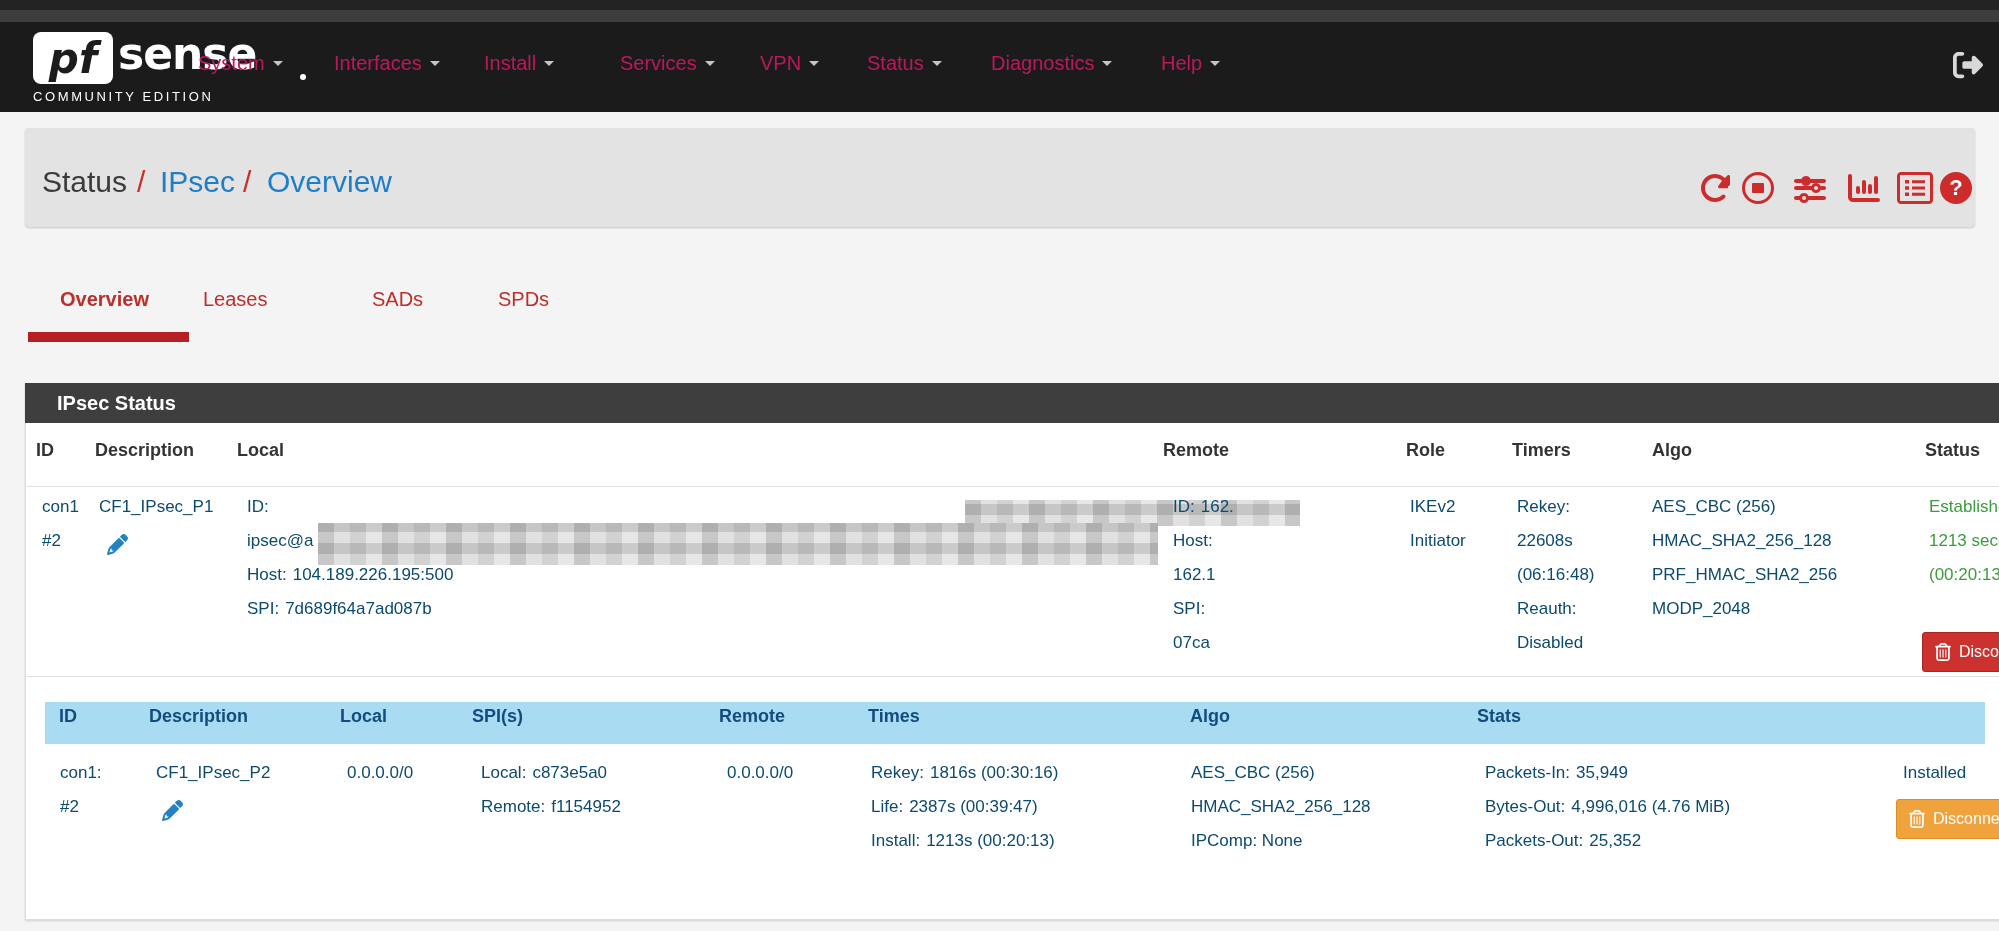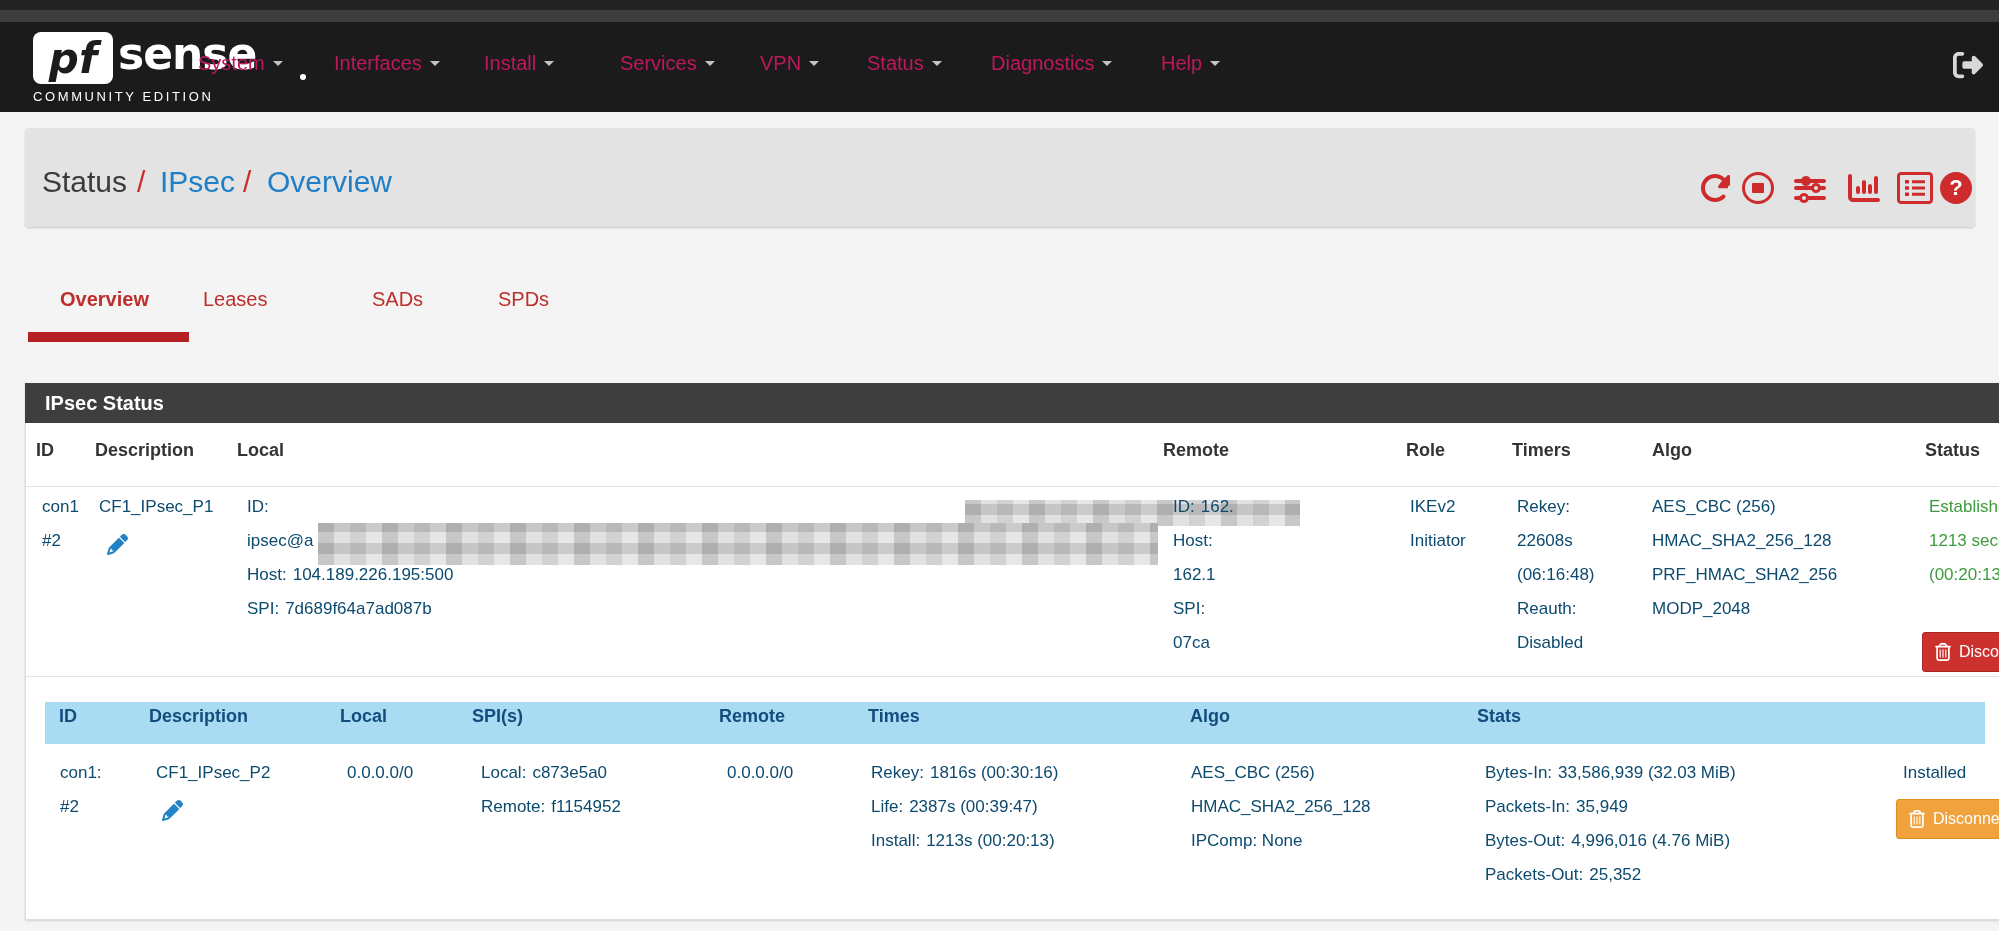--- a/index.html
+++ b/index.html
@@ -43,21 +43,21 @@
   .bc-icon svg { width:100%; height:100%; }
 
   
   .tab { top:288px; font-size:20px; color:#bc2f2c; cursor:pointer; }
   .tab-underline { left:28px; top:332px; width:161px; height:10px; background:#b52025; }
 
   
   .panel { left:25px; top:383px; width:2110px; height:537px; background:#fff;
            border:1px solid #ddd; box-shadow:0 1px 2px rgba(0,0,0,.15); }
   .panel-head { left:25px; top:383px; width:2110px; height:40px; background:#3e3e3e; }
-  .panel-title { left:45px; top:383px; line-height:40px; font-size:20px; font-weight:700; color:#fff; }
+  .panel-title { left:57px; top:383px; line-height:40px; font-size:20px; font-weight:700; color:#fff; }
 
   .th { top:440px; font-size:18px; font-weight:700; color:#333; }
   .hline { height:1px; background:#e2e2e2; }
 
   .cell { font-size:17px; line-height:34px; color:#0c4a6e; }
   .cell b, .lbl { font-weight:400; }
   .lbl { margin-right:6px; }
 
   .pencil { width:21px; height:21px; cursor:pointer; }
   .pencil svg { width:100%; height:100%; }
@@ -263,21 +263,20 @@
   <div><span class="lbl">Rekey:</span><span>1816s (00:30:16)</span></div>
   <div><span class="lbl">Life:</span><span>2387s (00:39:47)</span></div>
   <div><span class="lbl">Install:</span><span>1213s (00:20:13)</span></div>
 </div>
 <div class="abs cell" style="left:1191px;top:756px">
   <div>AES_CBC (256)</div>
   <div>HMAC_SHA2_256_128</div>
   <div>IPComp: None</div>
 </div>
 <div class="abs cell" style="left:1485px;top:756px">
-  <div><span class="lbl">Bytes-In:</span><span>33,586,939 (32.03 MiB)</span></div>
   <div><span class="lbl">Packets-In:</span><span>35,949</span></div>
   <div><span class="lbl">Bytes-Out:</span><span>4,996,016 (4.76 MiB)</span></div>
   <div><span class="lbl">Packets-Out:</span><span>25,352</span></div>
 </div>
 <div class="abs cell" style="left:1903px;top:756px">
   <div>Installed</div>
 </div>
 <div class="abs btn btn-warning" style="left:1896px;top:799px">
   <svg viewBox="0 0 448 512" fill="#fff">
       <path d="M170.5 51.6L151.5 80h145l-19-28.4c-1.5-2.2-4-3.6-6.7-3.6H177.1c-2.7 0-5.2 1.3-6.7 3.6zm147-26.6L354.2 80H368h48 8c13.3 0 24 10.7 24 24s-10.7 24-24 24h-8V432c0 44.2-35.8 80-80 80H112c-44.2 0-80-35.8-80-80V128H24c-13.3 0-24-10.7-24-24S10.7 80 24 80h8H80 93.8l36.7-55.1C140.9 9.4 158.4 0 177.1 0h93.7c18.7 0 36.2 9.4 46.6 24.9zM80 128V432c0 17.7 14.3 32 32 32H336c17.7 0 32-14.3 32-32V128H80zm80 64V400c0 8.8-7.2 16-16 16s-16-7.2-16-16V192c0-8.8 7.2-16 16-16s16 7.2 16 16zm80 0V400c0 8.8-7.2 16-16 16s-16-7.2-16-16V192c0-8.8 7.2-16 16-16s16 7.2 16 16zm80 0V400c0 8.8-7.2 16-16 16s-16-7.2-16-16V192c0-8.8 7.2-16 16-16s16 7.2 16 16z"></path>

